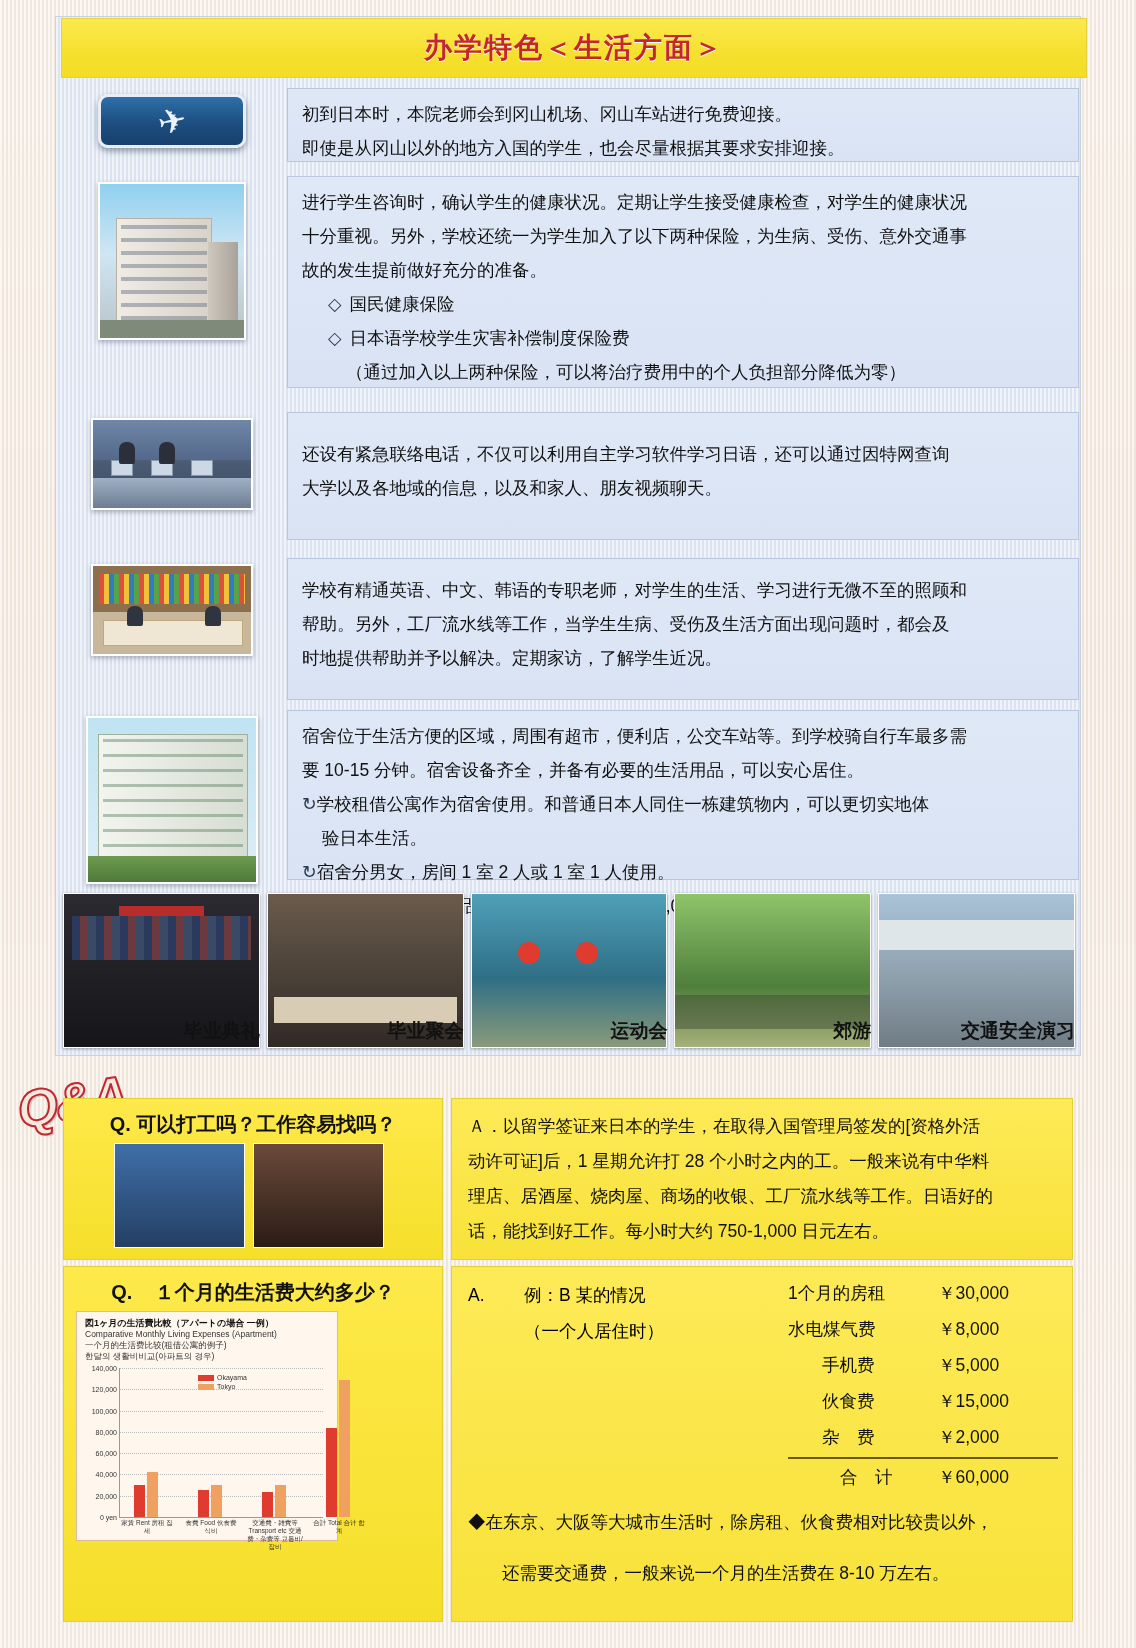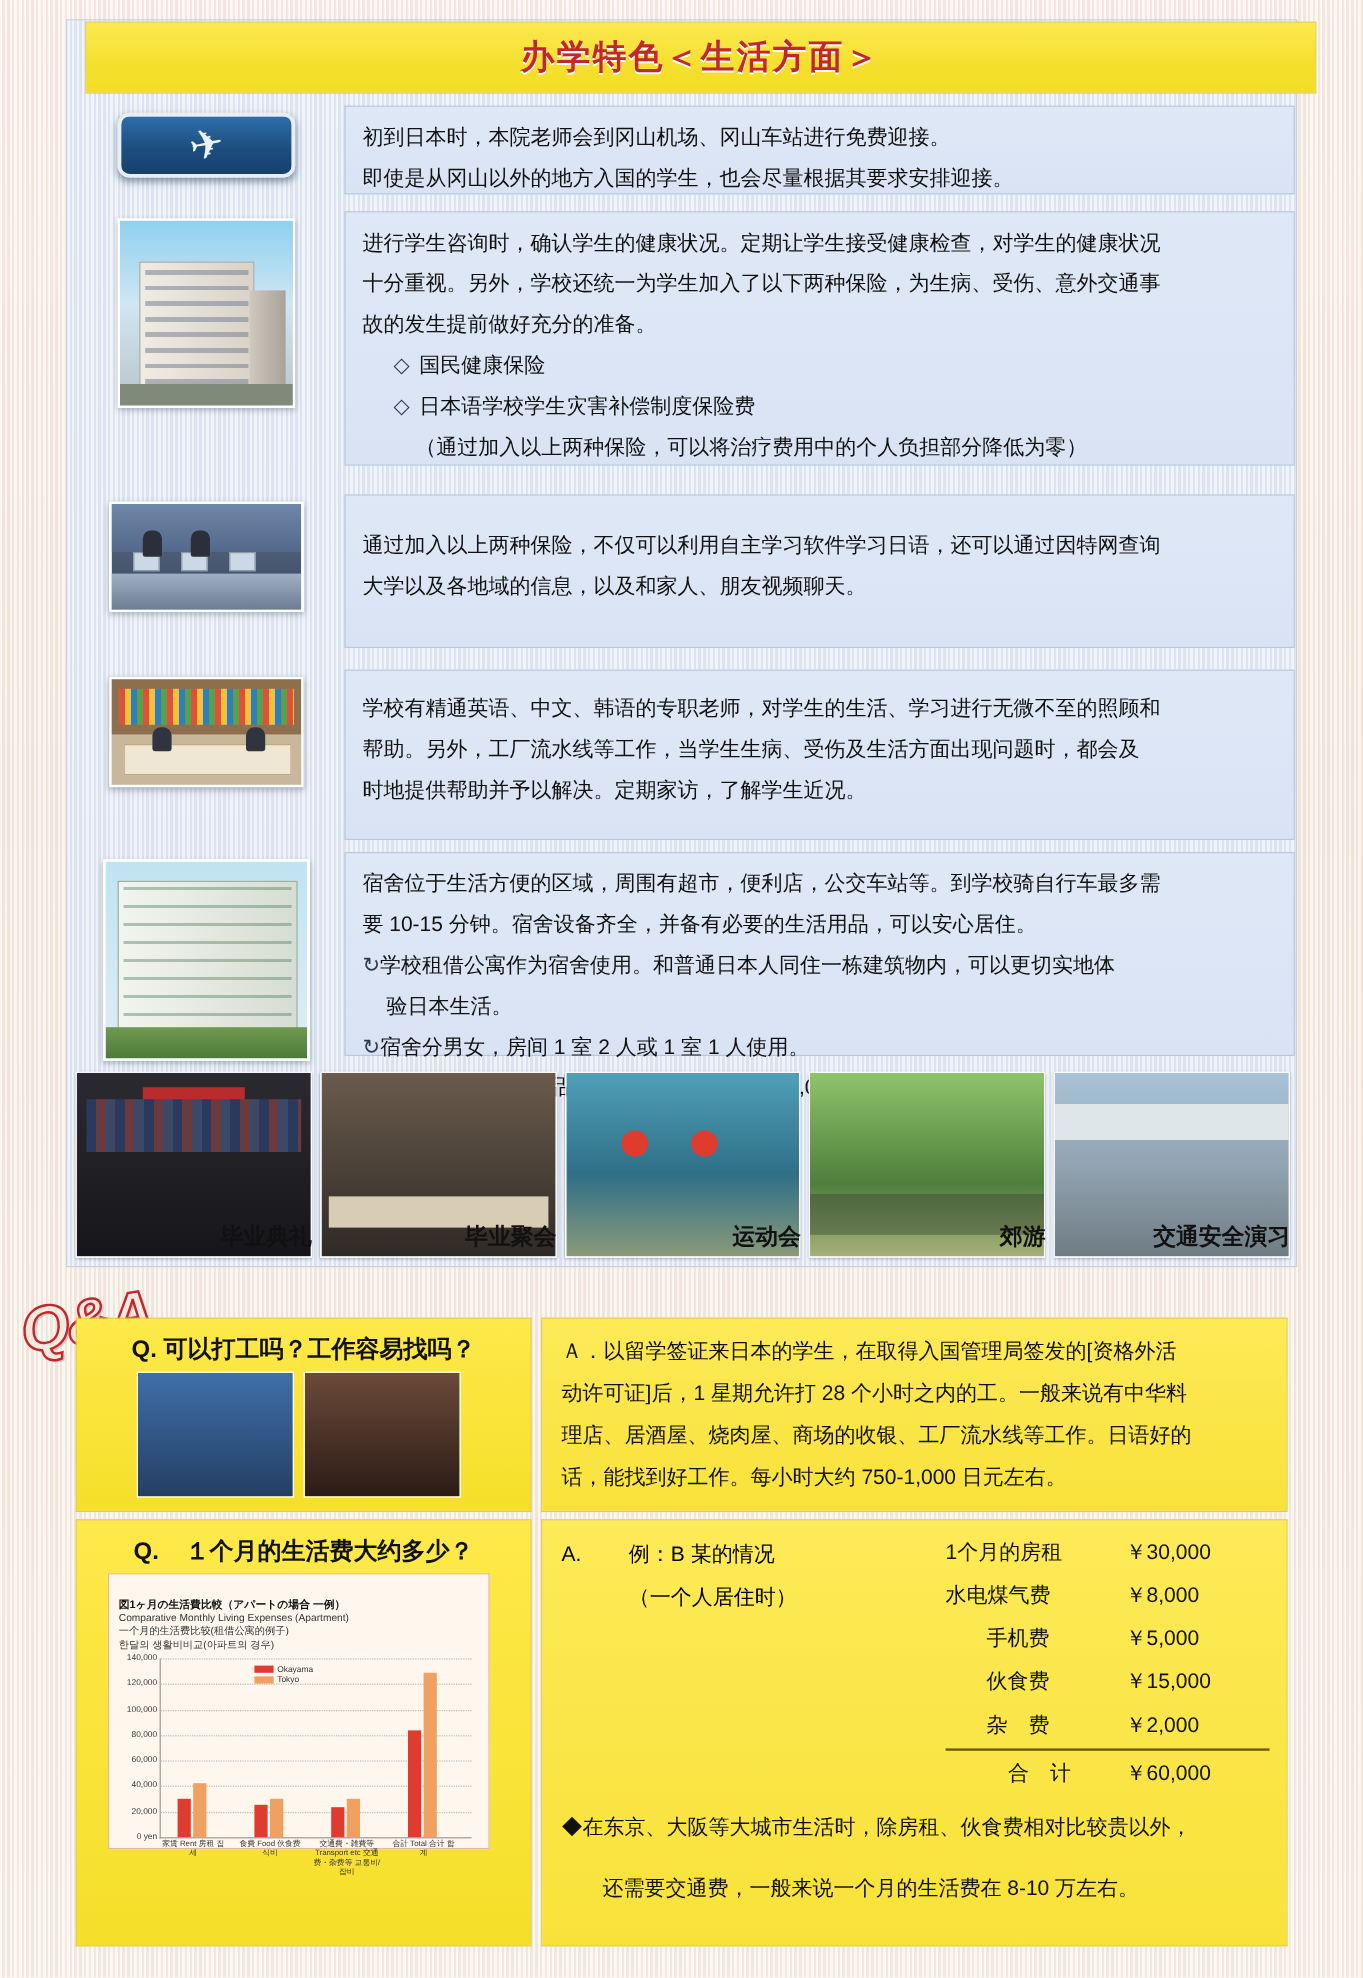--- a/index.html
+++ b/index.html
@@ -20,21 +20,21 @@
   
   .sheet {
     position:absolute;
     left:55px; top:16px; width:1026px; height:1040px;
     background:
       repeating-linear-gradient(90deg, rgba(255,255,255,0.5) 0 2px, rgba(214,222,236,0.5) 2px 4px),
       linear-gradient(180deg,#e3eaf5,#dfe7f3);
     border:1px solid #c9d2e2;
   }
   .title-bar {
-    position:absolute; left:71px; top:18px; width:1026px; height:60px;
+    position:absolute; left:61px; top:18px; width:1026px; height:60px;
     background:linear-gradient(180deg,#fbe94f,#f5e02f 60%,#f3dd24);
     display:flex; align-items:center; justify-content:center;
     border:1px solid #e6d13a;
     text-align:center;
   }
   .title-bar .t {
     font-size:28px; font-weight:bold; color:#c2272d; letter-spacing:2px;
     text-shadow:0 1px 0 #fff;
   }
 
@@ -127,22 +127,22 @@
   .abox { position:absolute; background:linear-gradient(180deg,#fdea57,#f8e23a); border:1px solid #e3cf33; }
   .q-title { font-size:20px; font-weight:bold; color:#111; text-align:center; }
   .a-text { font-size:17.5px; line-height:35px; color:#111; padding:10px 16px; }
 
   .qa1-photos { position:absolute; left:50px; top:44px; width:270px; height:105px; display:flex; gap:8px; }
   .qa1-photos div { flex:1; border:1px solid #fff; }
   .qp1 { background:linear-gradient(180deg,#3f6fa8,#243f63); }
   .qp2 { background:linear-gradient(180deg,#6b4a3a,#2b1c16); }
 
   
-  .chart-box { position:absolute; left:26px; top:44px; width:318px; height:230px;
-     background:#fff7ee; border:1px solid #e0b9a5; padding:20px 8px; }
+  .chart-box { position:absolute; left:12px; top:44px; width:262px; height:230px;
+     background:#fff7ee; border:1px solid #e0b9a5; padding:6px 8px; }
   .chart-title { font-size:8.5px; color:#333; line-height:11px; }
   .chart-title .b { font-weight:bold; color:#111; font-size:9px; }
   .chart-area { position:relative; margin-top:6px; height:150px; border-left:1px solid #999; border-bottom:1px solid #999; }
   .gl { position:absolute; left:0; right:0; border-top:1px dotted #bbb; }
   .ytick { position:absolute; right:100%; transform:translateY(-50%); font-size:7px; color:#333; padding-right:3px; white-space:nowrap; }
   .grp { position:absolute; bottom:0; display:flex; align-items:flex-end; gap:2px; }
   .bar { width:11px; }
   .bar.ok { background:#e03b2f; }
   .bar.tk { background:#f0a060; }
   .legend { position:absolute; left:78px; top:6px; font-size:7px; color:#333; }
@@ -209,21 +209,21 @@
         <div class="wall"></div>
           <div class="desk"></div>
         <div class="mon" style="left:18px; top:40px;"></div>
         <div class="mon" style="left:58px; top:40px;"></div>
         <div class="mon" style="left:98px; top:40px;"></div>
         <div class="p" style="left:26px; top:22px;"></div>
         <div class="p" style="left:66px; top:22px;"></div>
       </div>
     </div>
     <div class="txt" style="height:128px; padding-top:24px;">
-      <p>通过加入以上两种保险，不仅可以利用自主学习软件学习日语，还可以通过因特网查询</p>
+      <p>还设有紧急联络电话，不仅可以利用自主学习软件学习日语，还可以通过因特网查询</p>
       <p>大学以及各地域的信息，以及和家人、朋友视频聊天。</p>
     </div>
   </div>
 
   <div class="row" style="top:558px; width:1022px;">
     <div class="thumb-cell">
       <div class="thumb th-lib">
         <div class="shelf"></div>
           <div class="table"></div>
         <div class="p" style="left:34px;"></div>

